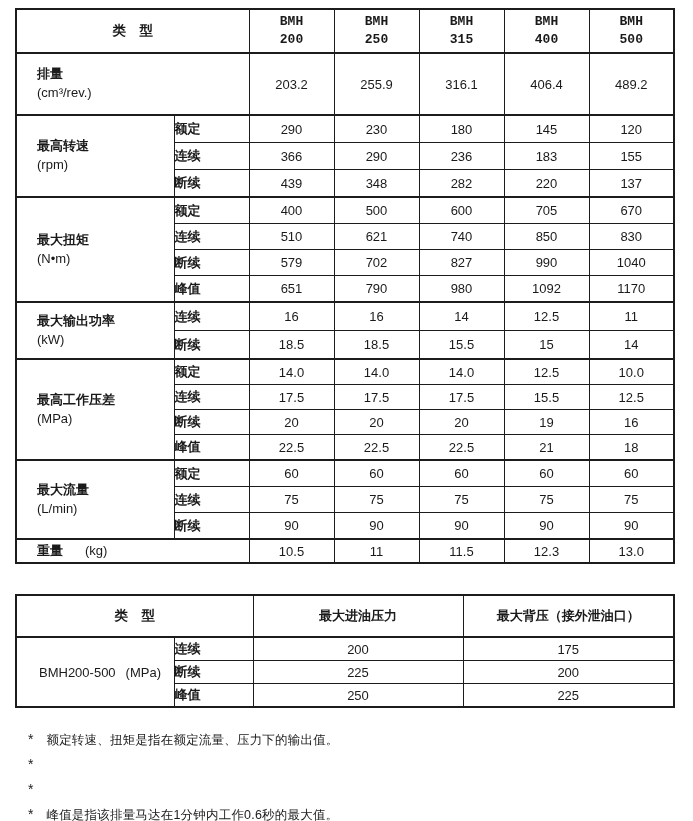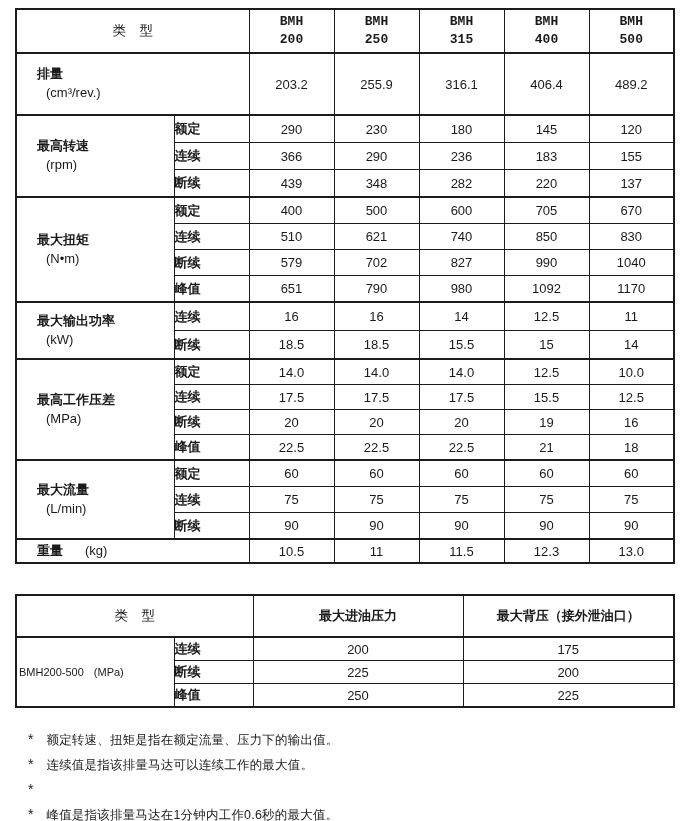--- a/index.html
+++ b/index.html
@@ -29,56 +29,56 @@
     overflow: hidden;
     vertical-align: middle;
   }
   
   tr.grp > td { border-top: 2px solid #1c1c1c; }
 
   
   .t1 { width: 659px; }
   .t1 tr.hdr td { height: 42px; text-align: center; }
   .th-type {
-    font-weight: 400;
+    font-weight: 700;
     font-size: 13.5px;
     text-align: center;
     margin-left: 44px;
   }
   .th-model { font-weight: 600; line-height: 1.35; font-family: Liberation Mono, monospace; }
   .r-disp td { height: 60px; }
   .h26 td { height: 26px; }
   .h25 td { height: 25px; }
   .h27 td { height: 27px; }
   .h24 td { height: 24px; }
   .h22 td { height: 22px; }
   .lbl {
     text-align: left;
     padding-left: 20px;
     font-weight: 600;
     line-height: 1.45;
   }
-  .lbl .lbl-unit { font-weight: 400; margin-left: 9px; }
+  .lbl .lbl-unit { font-weight: 400; }
   .lbl-inline span { vertical-align: middle; }
   .unit-in { font-weight: 400; margin-left: 22px; }
   .sub {
     text-align: left;
     font-weight: 600;
   }
   .v { text-align: center; font-weight: 400; }
 
   
   .t2 { width: 659px; margin-top: 30px; }
   .t2 tr.hdr td { height: 40px; text-align: center; }
   .t2 .h22 td { height: 22px; }
   .lbl2 {
     text-align: left;
-    padding-left: 2px;
+    padding-left: 22px;
     font-weight: 400;
-    font-size: 11px;
+    font-size: 13px;
   }
   .lbl2 .unit-in { margin-left: 10px; }
   .th-col { font-weight: 600; }
 
   
   .notes { margin-top: 23px; padding-left: 13px; }
   .fn {
     display: flex;
     align-items: baseline;
     gap: 13px;
@@ -341,21 +341,20 @@
   </tbody>
     </table>
 
   <div class="notes">
     <div class="fn">
       <span class="star">*</span>
       <span class="fn-text">额定转速、扭矩是指在额定流量、压力下的输出值。</span>
     </div>
     <div class="fn">
       <span class="star">*</span>
-      <span class="fn-text">连续值是指该排量马达可以连续工作的最大值。</span>
     </div>
     <div class="fn">
       <span class="star">*</span>
     </div>
     <div class="fn">
       <span class="star">*</span>
       <span class="fn-text">峰值是指该排量马达在1分钟内工作0.6秒的最大值。</span>
     </div>
 
   </div>

